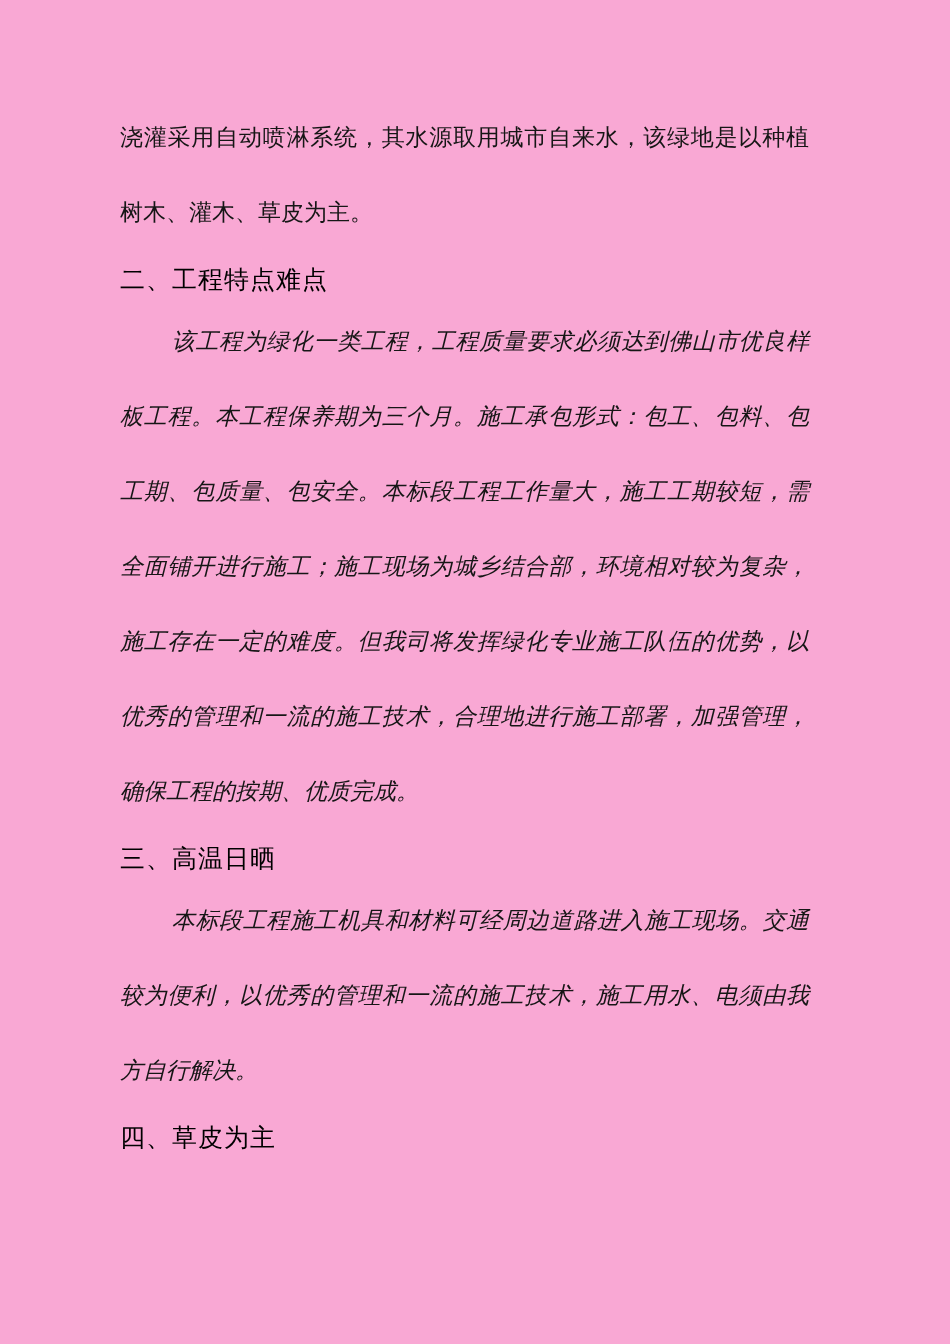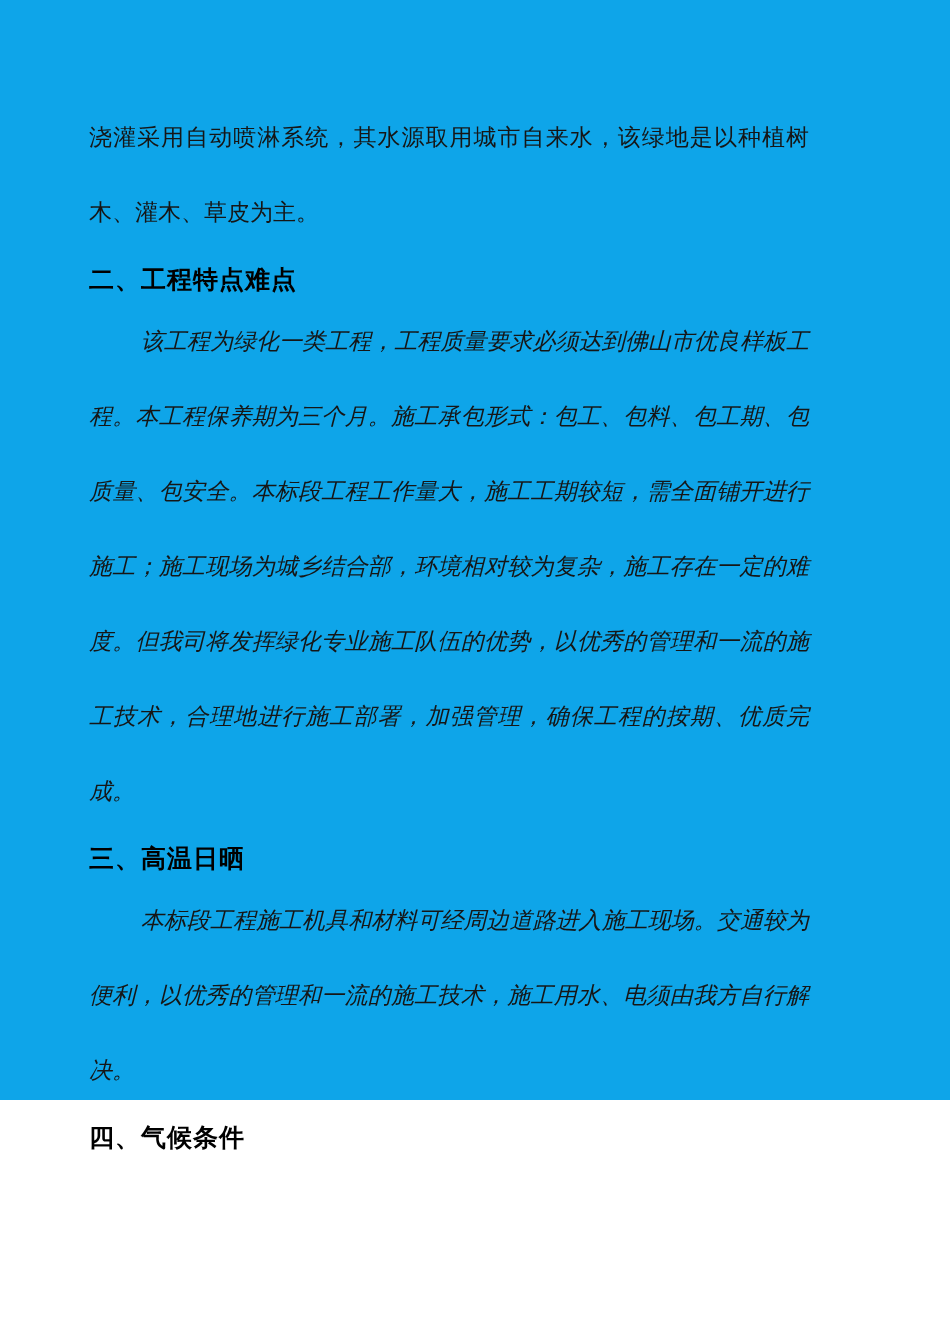--- a/index.html
+++ b/index.html
@@ -9,40 +9,40 @@
   }
   body {
     width: 950px;
     height: 1344px;
     overflow: hidden;
     color: #000000;
   }
   .page {
     box-sizing: border-box;
     width: 950px;
-    height: 1100px;
-    padding: 100px 141px 0 89px;
-    background: #0ea5e9;
+    height: 1344px;
+    padding: 100px 141px 0 120px;
+    background: #f9a8d4;
   }
   .body-p {
     font-family: "DejaVu Serif", "Liberation Serif", serif;
     font-size: 23px;
     line-height: 75px;
     text-align: justify;
     margin: 0;
     color: #161616;
     letter-spacing: 0;
   }
   .body-p.indent {
     text-indent: 2.25em;
     font-style: italic;
   }
   .section-heading {
     font-family: "DejaVu Sans", "Liberation Sans", sans-serif;
-    font-weight: bold;
+    font-weight: normal;
     font-size: 25px;
     line-height: 40px;
     margin: 10px 0 4px 0;
     color: #000000;
     letter-spacing: 1px;
   }
 </style>
 </head>
 <body>
 
@@ -51,16 +51,16 @@
   <p class="body-p">浇灌采用自动喷淋系统，其水源取用城市自来水，该绿地是以种植树木、灌木、草皮为主。</p>
 
   <h2 class="section-heading">二、工程特点难点</h2>
 
   <p class="body-p indent">该工程为绿化一类工程，工程质量要求必须达到佛山市优良样板工程。本工程保养期为三个月。施工承包形式：包工、包料、包工期、包质量、包安全。本标段工程工作量大，施工工期较短，需全面铺开进行施工；施工现场为城乡结合部，环境相对较为复杂，施工存在一定的难度。但我司将发挥绿化专业施工队伍的优势，以优秀的管理和一流的施工技术，合理地进行施工部署，加强管理，确保工程的按期、优质完成。</p>
 
   <h2 class="section-heading">三、高温日晒</h2>
 
   <p class="body-p indent">本标段工程施工机具和材料可经周边道路进入施工现场。交通较为便利，以优秀的管理和一流的施工技术，施工用水、电须由我方自行解决。</p>
 
-  <h2 class="section-heading">四、气候条件</h2>
+  <h2 class="section-heading">四、草皮为主</h2>
 
 
 </div>
 
 </body></html>

